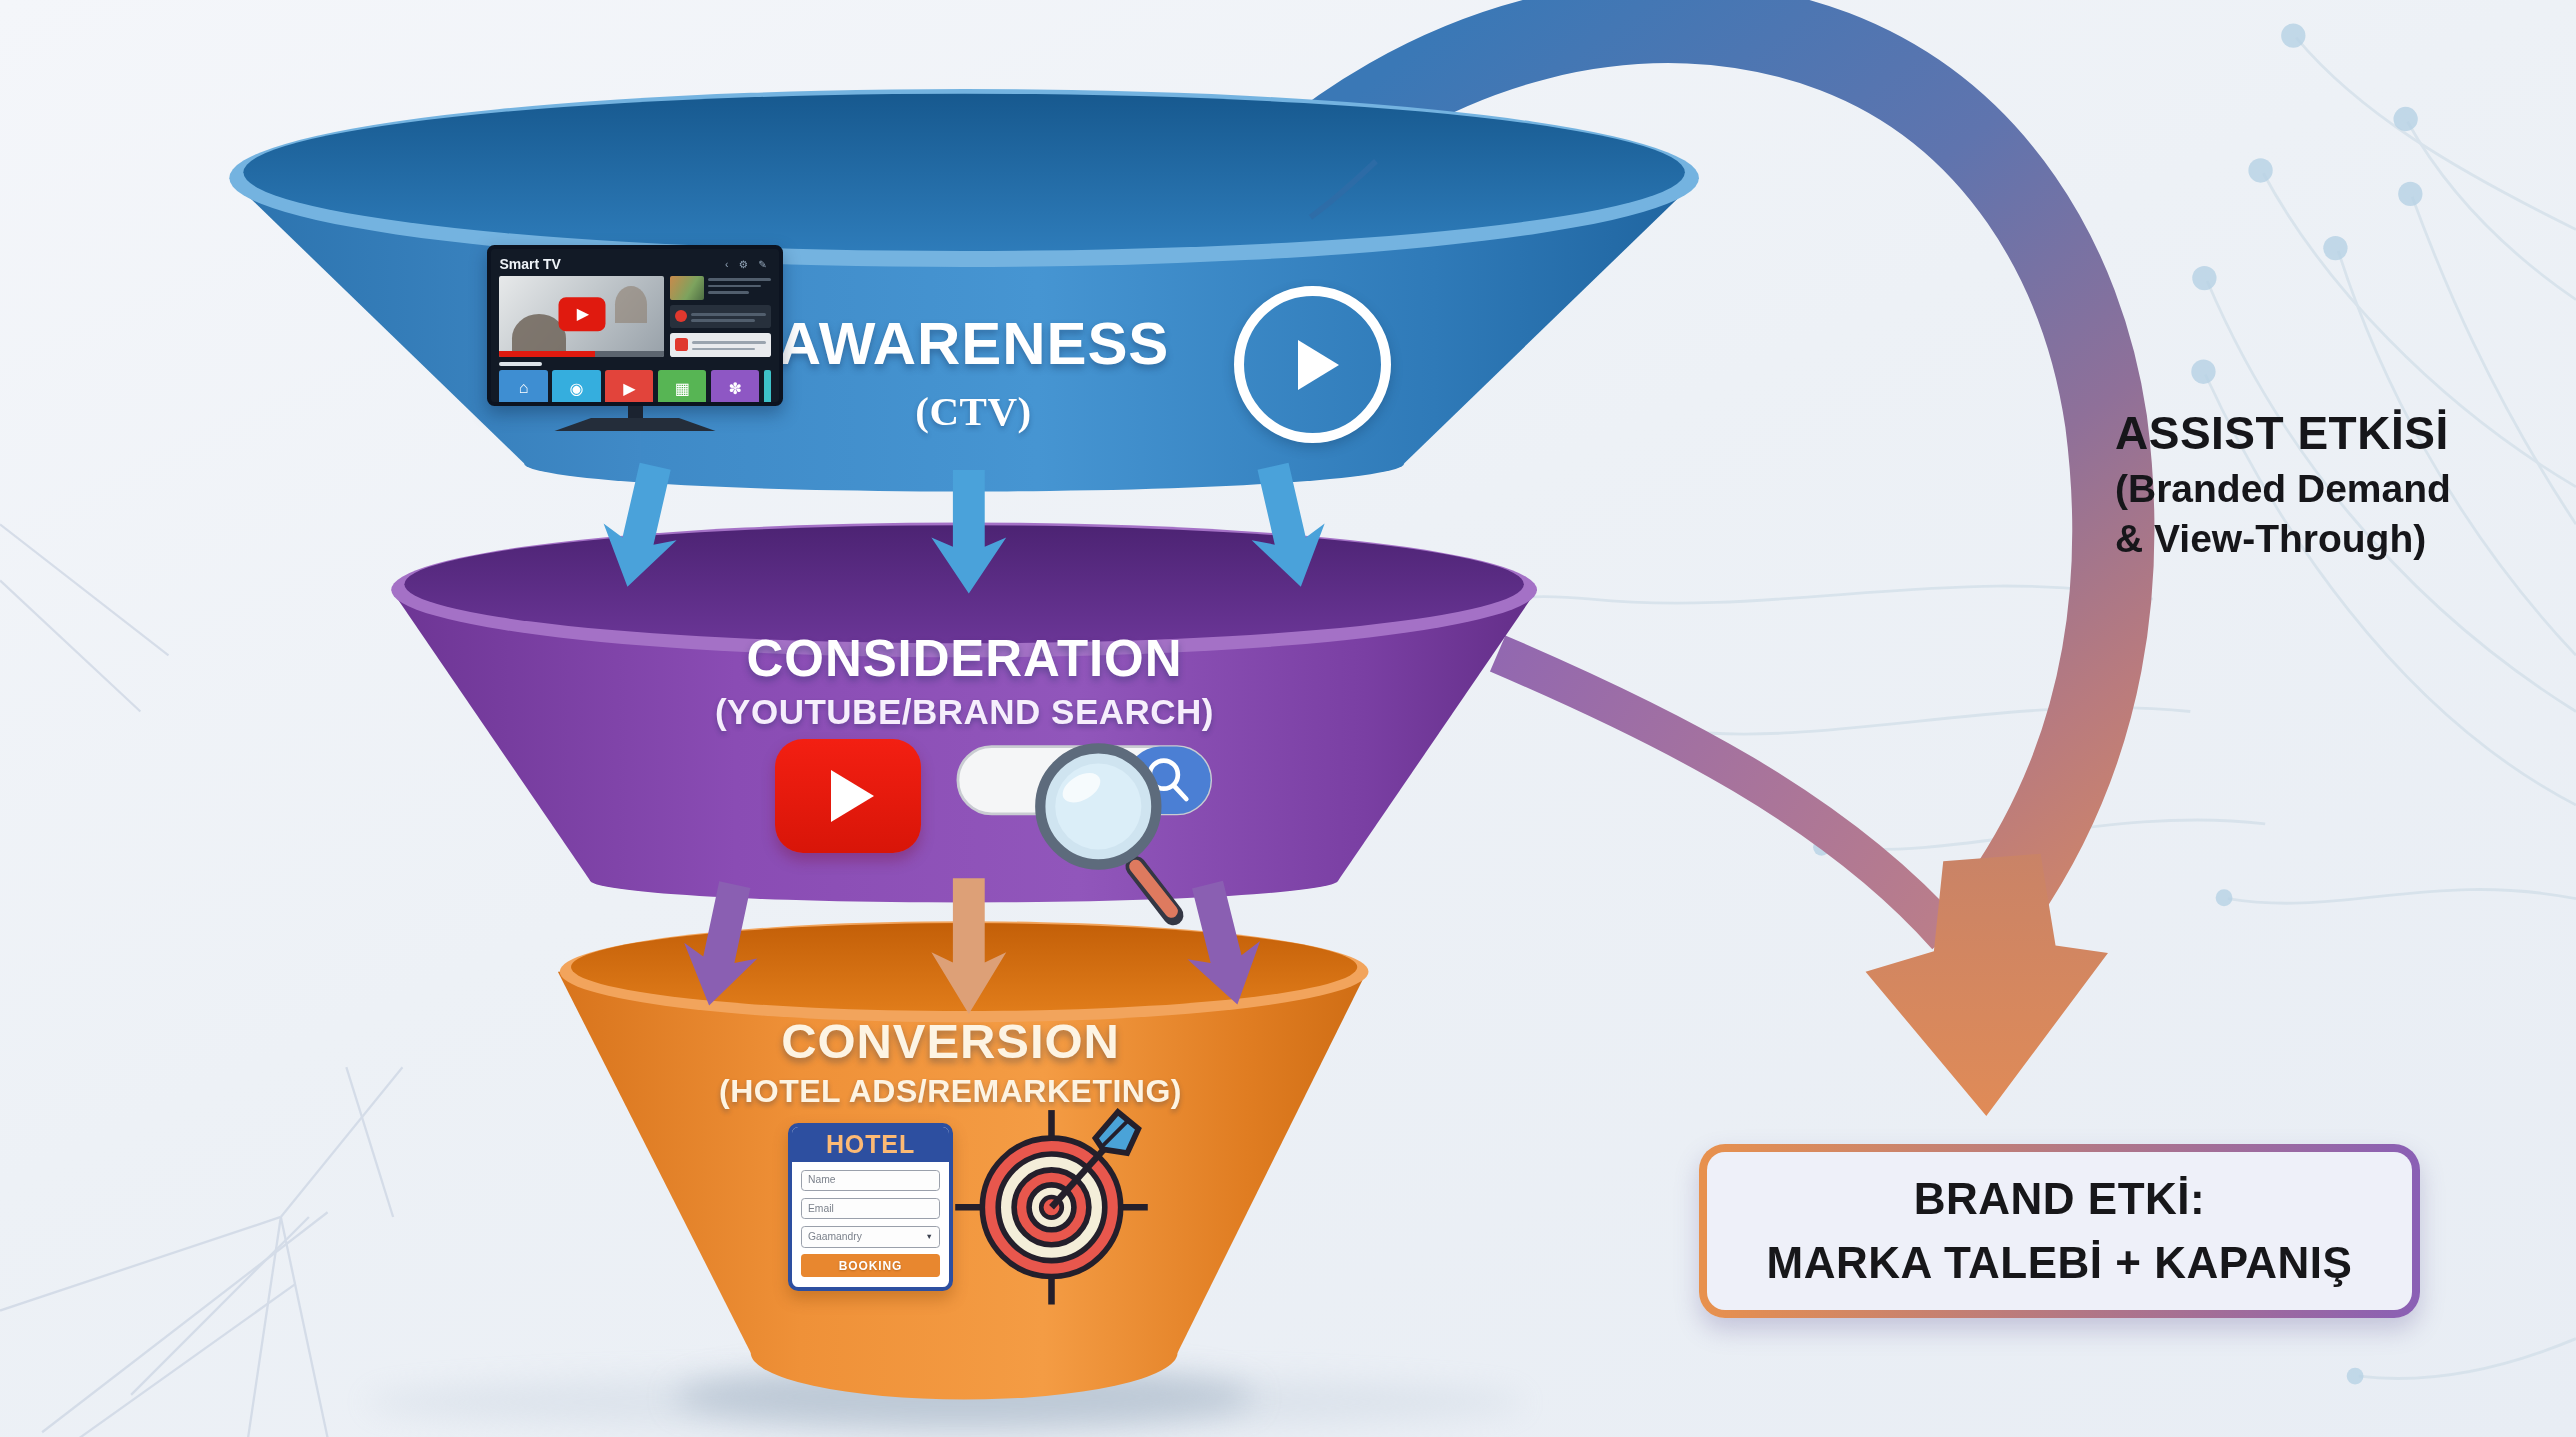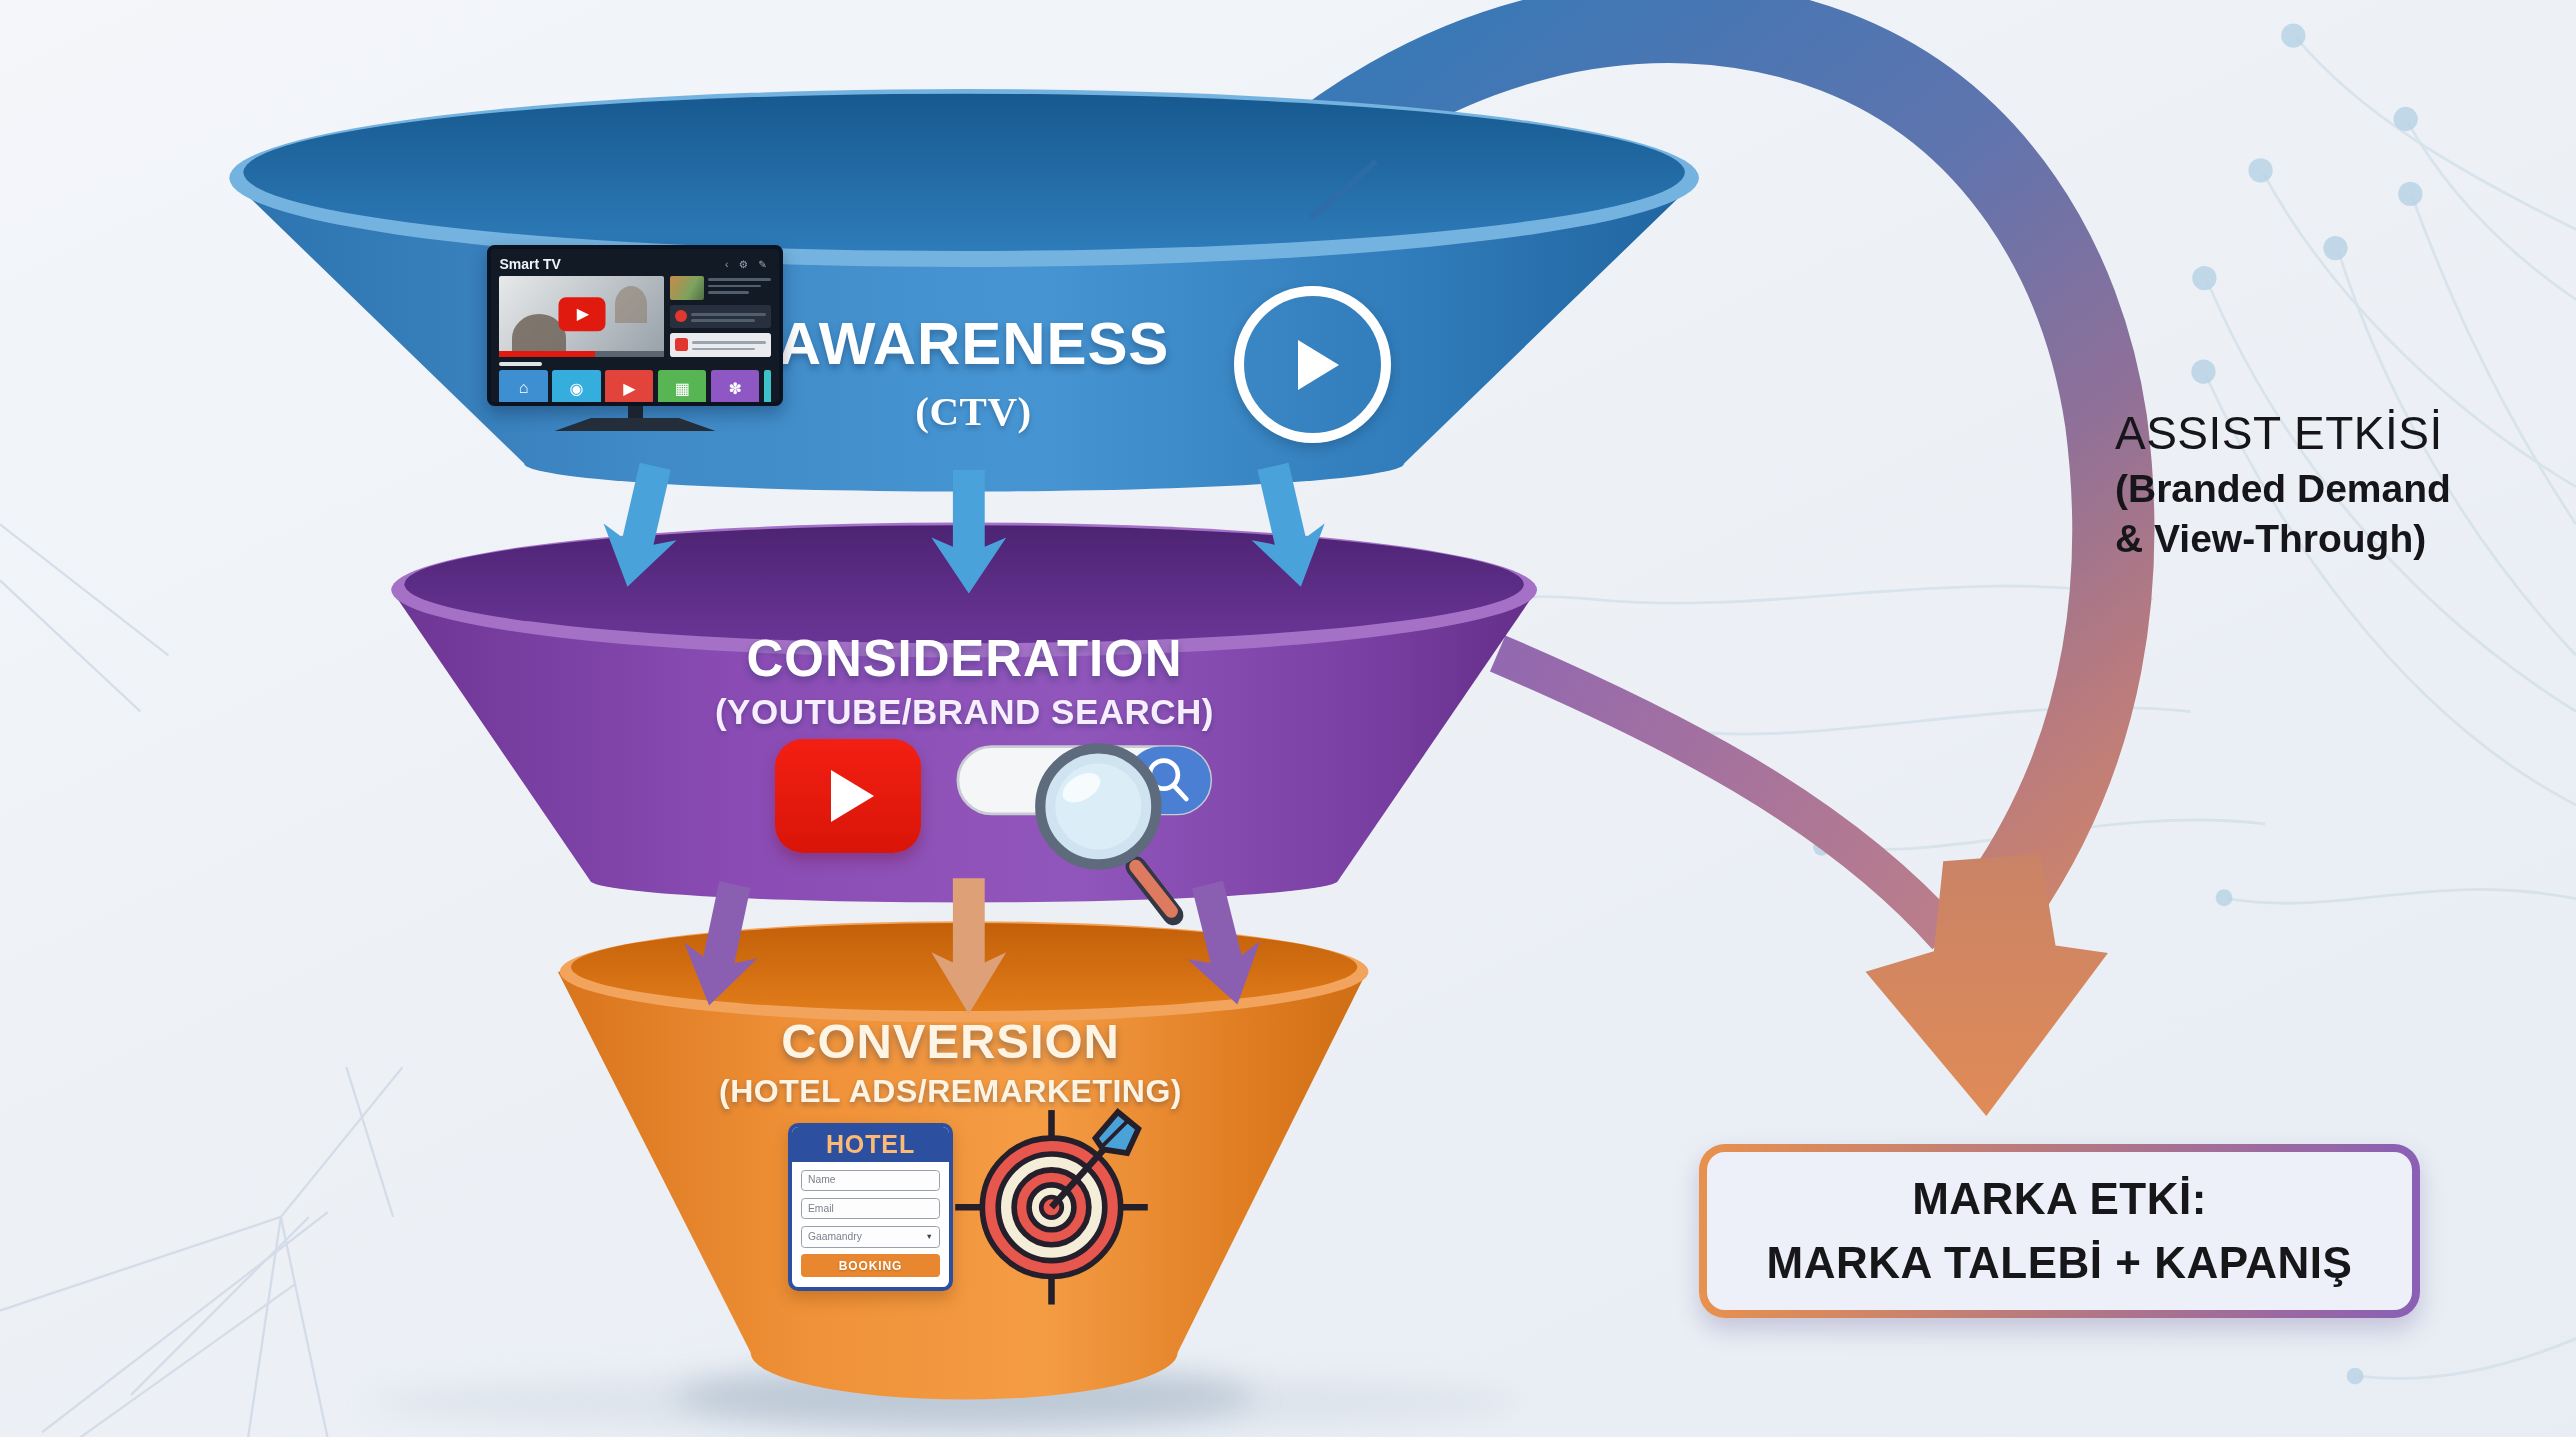--- a/index.html
+++ b/index.html
@@ -67,21 +67,21 @@
     background:#fdfdfd;}
   .hotel .field .arr{font-size:7.5px;color:#3c4250;}
   .hotel .bbtn{height:22.5px;background:#e8872f;border-radius:3.7px;color:#fff;font-size:12px;font-weight:800;
     letter-spacing:0.9px;display:flex;align-items:center;justify-content:center;text-shadow:0 0.9px 1.9px rgba(120,60,0,.4);}
   
   .yt{width:146px;height:114px;background:linear-gradient(180deg,#f31f12,#d81508);border-radius:28px;
     display:flex;align-items:center;justify-content:center;box-shadow:0 7.5px 13px rgba(120,20,60,.35);}
   .yt .tri{width:0;height:0;border-left:43px solid #fff;border-top:26px solid transparent;border-bottom:26px solid transparent;margin-left:9.4px;}
   
   .assist{color:#16161a;line-height:1.3;}
-  .assist .t{font-size:46px;font-weight:400;letter-spacing:0.5px;}
+  .assist .t{font-size:46px;font-weight:700;letter-spacing:0.5px;}
   .assist .l{font-size:39px;font-weight:700;}
   .totalbox{width:721px;height:174px;box-sizing:border-box;border:8.4px solid transparent;border-radius:26px;
     background:linear-gradient(#eef0f9,#eef0f9) padding-box,linear-gradient(90deg,#e8914d 0%,#b07687 55%,#8a5fb5 100%) border-box;
     box-shadow:0 11.2px 24px rgba(100,90,150,.28);display:flex;flex-direction:column;align-items:center;justify-content:center;}
   .totalbox div{font-size:44px;font-weight:800;color:#17171a;line-height:1.45;letter-spacing:0.5px;text-align:center;}
 </style>
 </head>
 <body>
 
 <div class="canvas">
@@ -368,18 +368,18 @@
     <line x1="170" y1="52" x2="196" y2="26" stroke="#241f2b" stroke-width="4"></line>
   </svg>
 
   <div class="ov assist" style="left:2115px;top:404px;width:449px;">
     <div class="t">ASSIST ETKİSİ</div>
     <div class="l">(Branded Demand</div>
     <div class="l">&amp; View-Through)</div>
   </div>
 
   <div class="ov totalbox" style="left:1699px;top:1144px;">
-    <div>MARKA ETKİ:</div>
+    <div>BRAND ETKİ:</div>
     <div>MARKA TALEBİ + KAPANIŞ</div>
   </div>
 
 </div>
 
 
 </body></html>

